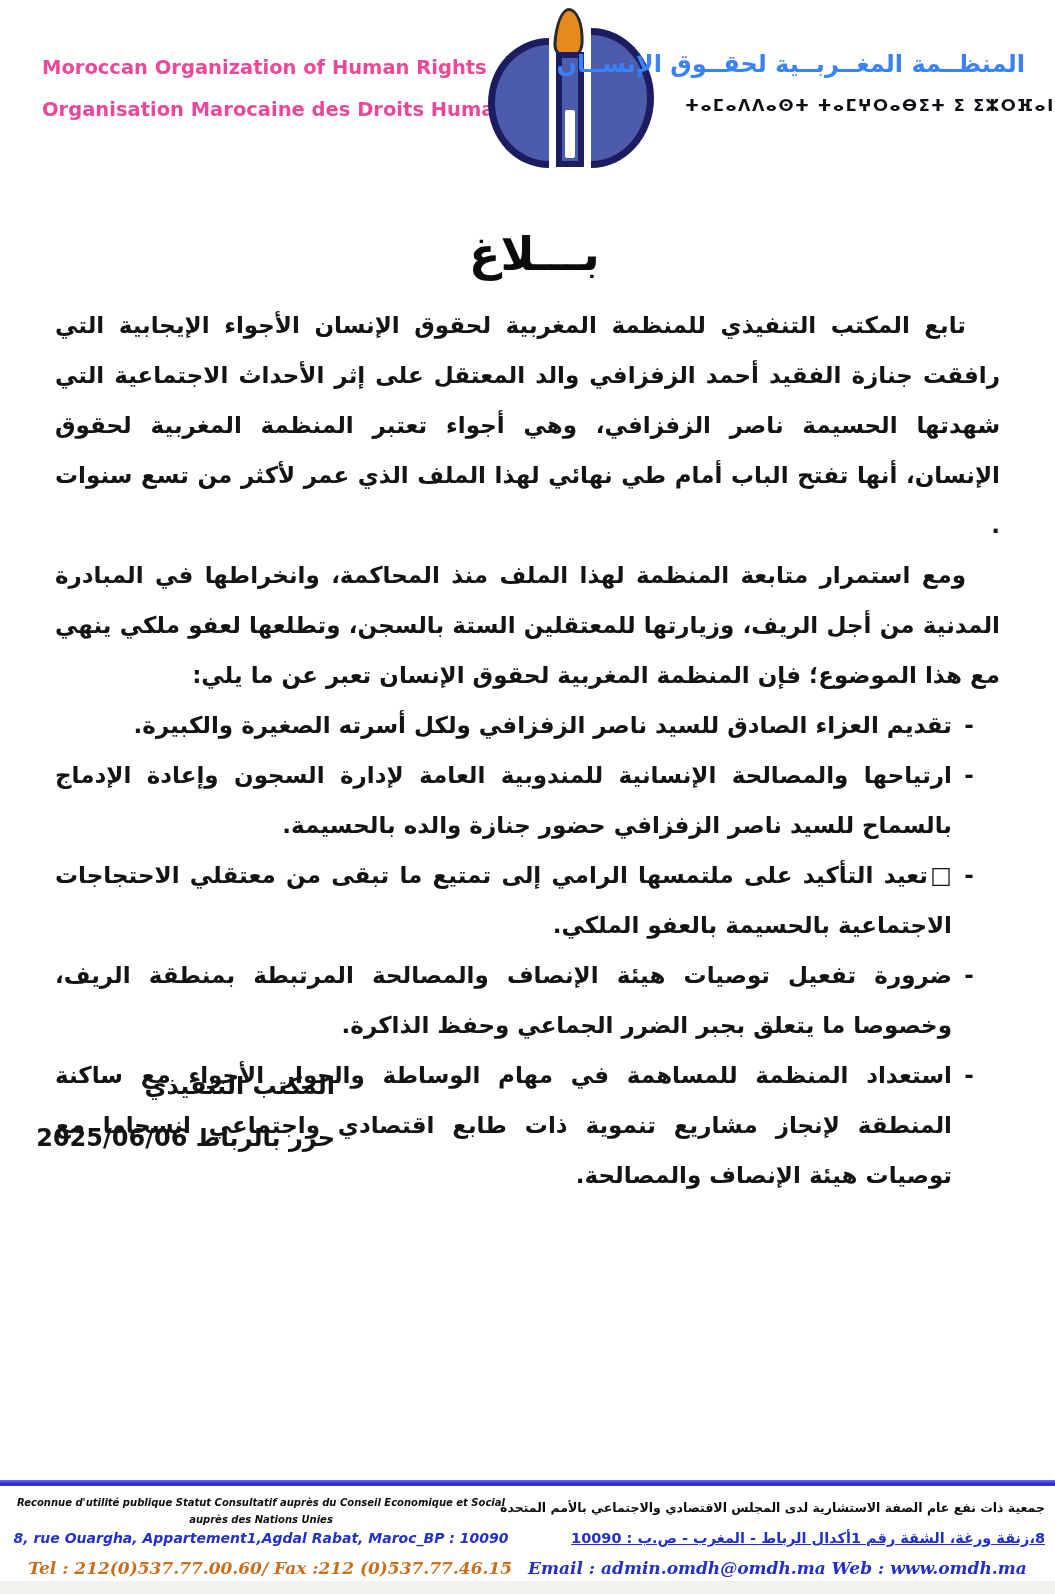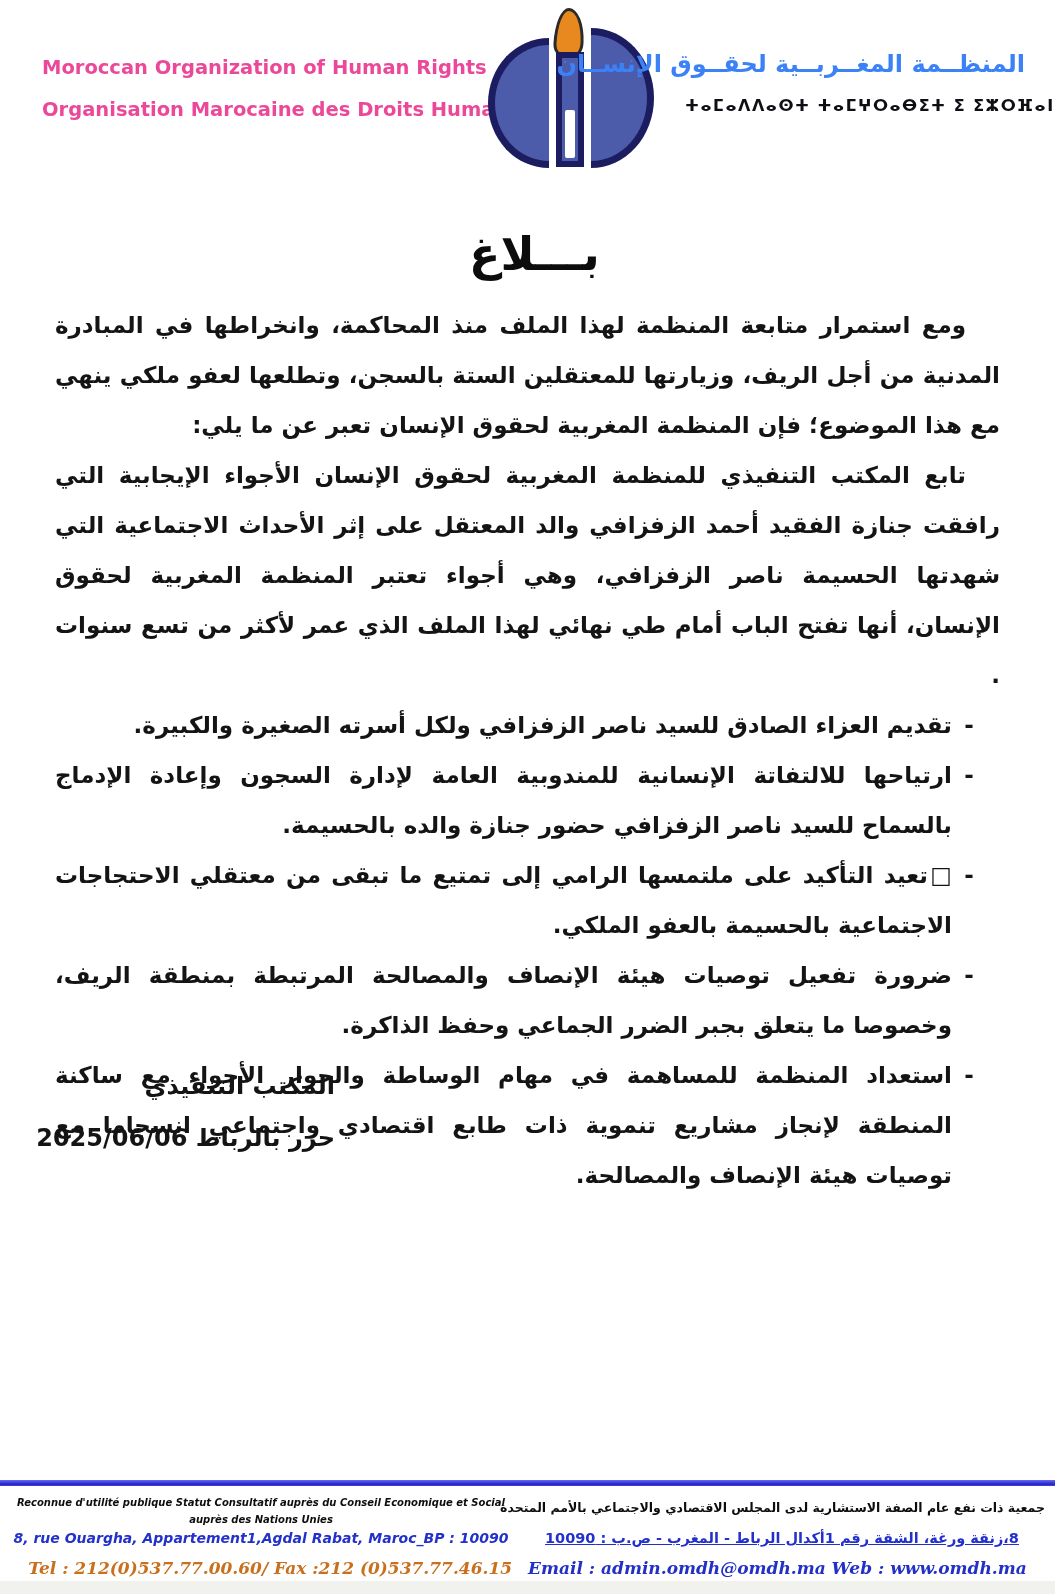--- a/index.html
+++ b/index.html
@@ -75,21 +75,21 @@
   }
   .foot-ar{
     position:absolute; top:1500px; left:545px; width:500px; text-align:center;
     font-size:12.5px; font-weight:bold; white-space:nowrap; color:#0d0d0d;
   }
   .addr-fr{
     position:absolute; top:1530px; left:5px; width:512px; text-align:center;
     font-size:14px; font-weight:bold; font-style:italic; color:#2230cc; white-space:nowrap;
   }
   .addr-ar{
-    position:absolute; top:1530px; left:545px; width:500px; text-align:left;
+    position:absolute; top:1530px; left:545px; width:500px; text-align:right;
     font-size:14.5px; font-weight:bold; color:#2230cc; text-decoration:underline; white-space:nowrap;
   }
   .contact{
     position:absolute; top:1558px; left:0; width:1055px; text-align:center;
     font-family:"DejaVu Serif", serif; font-style:italic; font-weight:bold;
     font-size:17px; white-space:nowrap;
   }
   .telfax{color:#c8701d;}
   .emailweb{color:#2330c8; margin-left:10px;}
   .scan-edge{position:absolute; bottom:0; left:0; width:1055px; height:13px; background:#f1f1ee;}
@@ -114,30 +114,30 @@
   </div>
 
   <div class="org-arabic">
     <div class="ar-name" dir="rtl">المنظــمة المغــربــية لحقــوق الإنســان</div>
     <div class="tifinagh">ⵜⴰⵎⴰⴷⴷⴰⵙⵜ ⵜⴰⵎⵖⵔⴰⴱⵉⵜ ⵉ ⵉⵣⵔⴼⴰⵏ ⵏ ⵓⴼⴳⴰⵏ</div>
   </div>
 
   <h1 class="doc-title" dir="rtl">بـــلاغ</h1>
 
   <div class="body" dir="rtl">
+    <p class="para">تابع المكتب التنفيذي للمنظمة المغربية لحقوق الإنسان الأجواء الإيجابية التي رافقت جنازة الفقيد أحمد الزفزافي والد المعتقل على إثر الأحداث الاجتماعية التي شهدتها الحسيمة ناصر الزفزافي، وهي أجواء تعتبر المنظمة المغربية لحقوق الإنسان، أنها تفتح الباب أمام طي نهائي لهذا الملف الذي عمر لأكثر من تسع سنوات .</p>
     <p class="para">ومع استمرار متابعة المنظمة لهذا الملف منذ المحاكمة، وانخراطها في المبادرة المدنية من أجل الريف، وزيارتها للمعتقلين الستة بالسجن، وتطلعها لعفو ملكي ينهي مع هذا الموضوع؛ فإن المنظمة المغربية لحقوق الإنسان تعبر عن ما يلي:</p>
-    <p class="para">تابع المكتب التنفيذي للمنظمة المغربية لحقوق الإنسان الأجواء الإيجابية التي رافقت جنازة الفقيد أحمد الزفزافي والد المعتقل على إثر الأحداث الاجتماعية التي شهدتها الحسيمة ناصر الزفزافي، وهي أجواء تعتبر المنظمة المغربية لحقوق الإنسان، أنها تفتح الباب أمام طي نهائي لهذا الملف الذي عمر لأكثر من تسع سنوات .</p>
 
     <div class="bullet">
       <span class="dash">-</span>
       <span class="btxt">تقديم العزاء الصادق للسيد ناصر الزفزافي ولكل أسرته الصغيرة والكبيرة.</span>
     </div>
     <div class="bullet">
       <span class="dash">-</span>
-      <span class="btxt">ارتياحها للالتفاتة الإنسانية للمندوبية العامة لإدارة السجون وإعادة الإدماج بالسماح للسيد ناصر الزفزافي حضور جنازة والده بالحسيمة.</span>
+      <span class="btxt">ارتياحها والمصالحة الإنسانية للمندوبية العامة لإدارة السجون وإعادة الإدماج بالسماح للسيد ناصر الزفزافي حضور جنازة والده بالحسيمة.</span>
     </div>
     <div class="bullet">
       <span class="dash">-</span>
       <span class="btxt">□تعيد التأكيد على ملتمسها الرامي إلى تمتيع ما تبقى من معتقلي الاحتجاجات الاجتماعية بالحسيمة بالعفو الملكي.</span>
     </div>
     <div class="bullet">
       <span class="dash">-</span>
       <span class="btxt">ضرورة تفعيل توصيات هيئة الإنصاف والمصالحة المرتبطة بمنطقة الريف، وخصوصا ما يتعلق بجبر الضرر الجماعي وحفظ الذاكرة.</span>
     </div>
     <div class="bullet">

